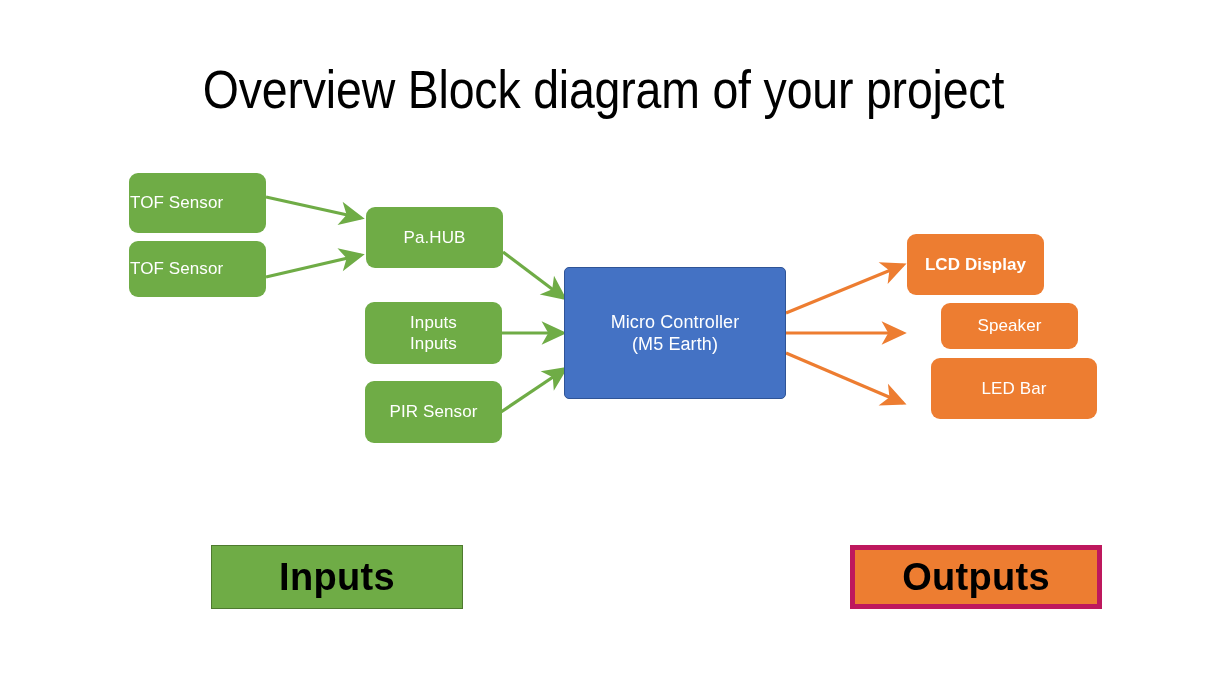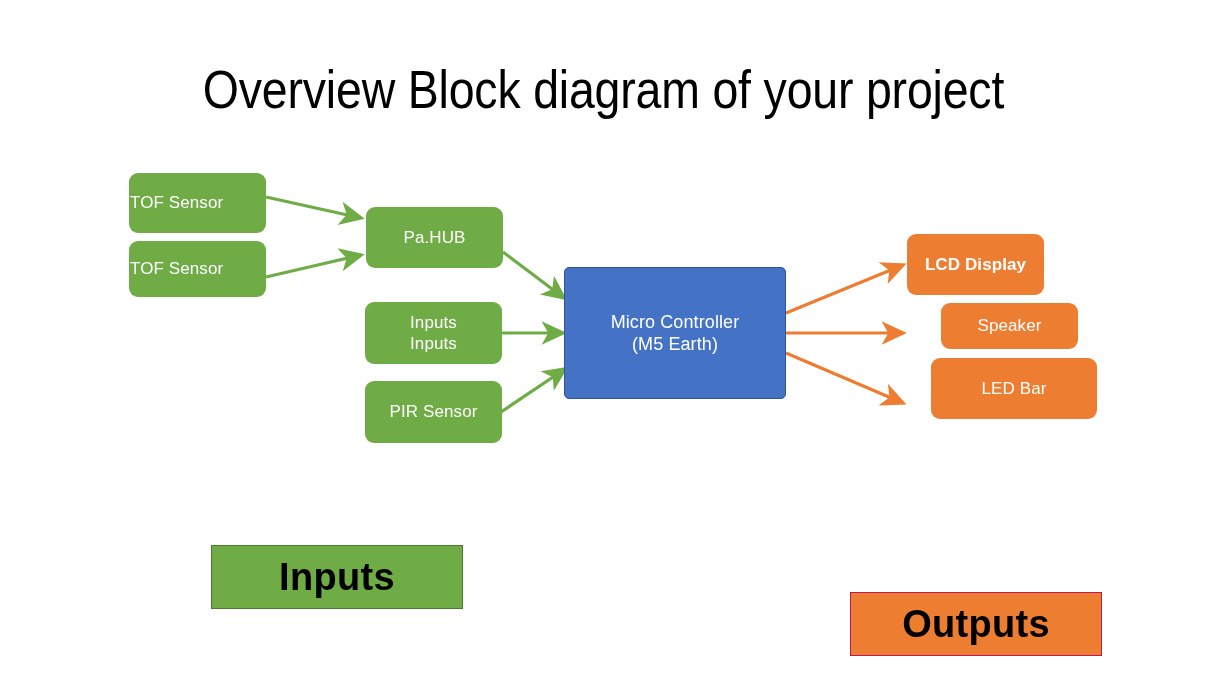--- a/index.html
+++ b/index.html
@@ -75,21 +75,21 @@
     box-sizing: border-box;
     display: flex;
     align-items: center;
     justify-content: center;
     color: #000000;
     font-size: 38px;
     font-weight: bold;
     letter-spacing: 0.3px;
   }
   .legend.green  { background: #6FAC46; border: 1px solid #4E7A2F; }
-  .legend.orange { background: #ED7D31; border: 1px solid #be185d; margin-top: 47px; }
+  .legend.orange { background: #ED7D31; border: 5px solid #be185d; }
 </style>
 </head>
 <body>
 
 <div id="slide">
 
   <div id="title">Overview Block diagram of your project</div>
 
   <svg id="wires" viewBox="0 0 1207 673" width="1207" height="673">
     <defs>

